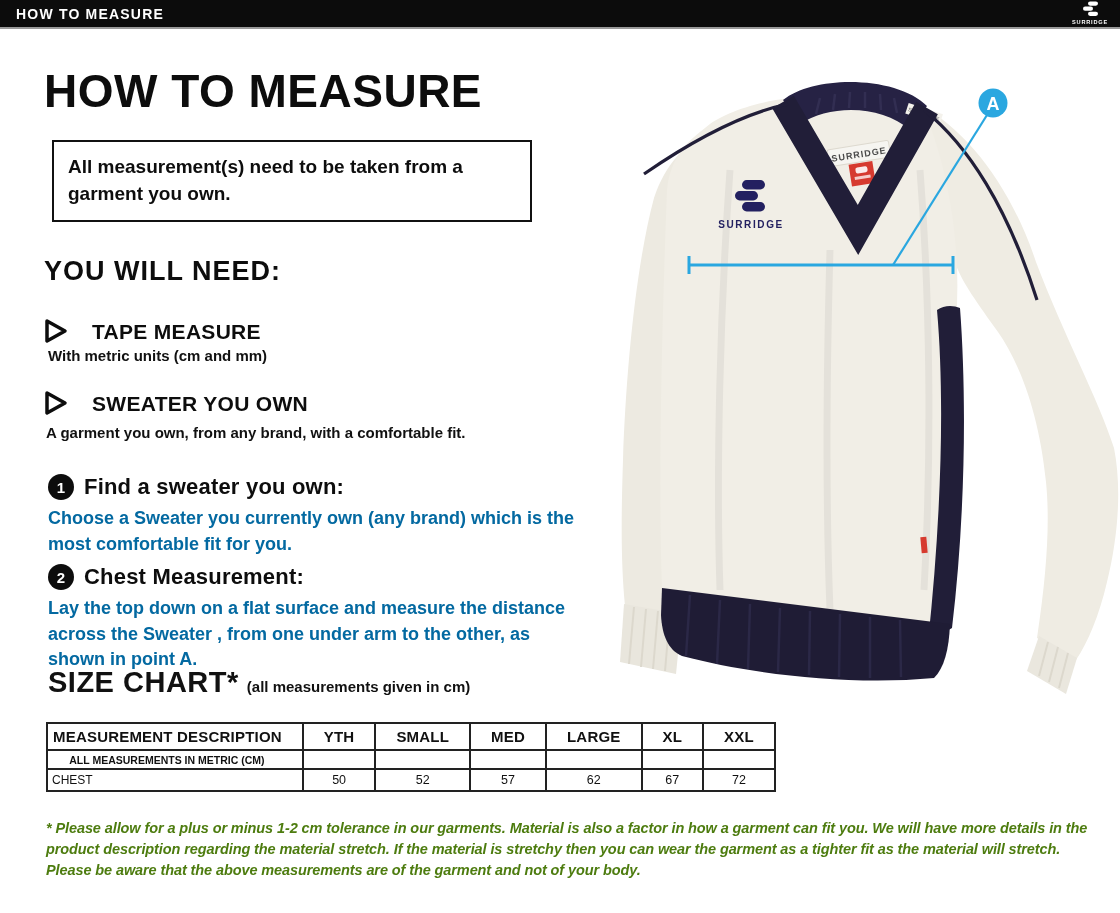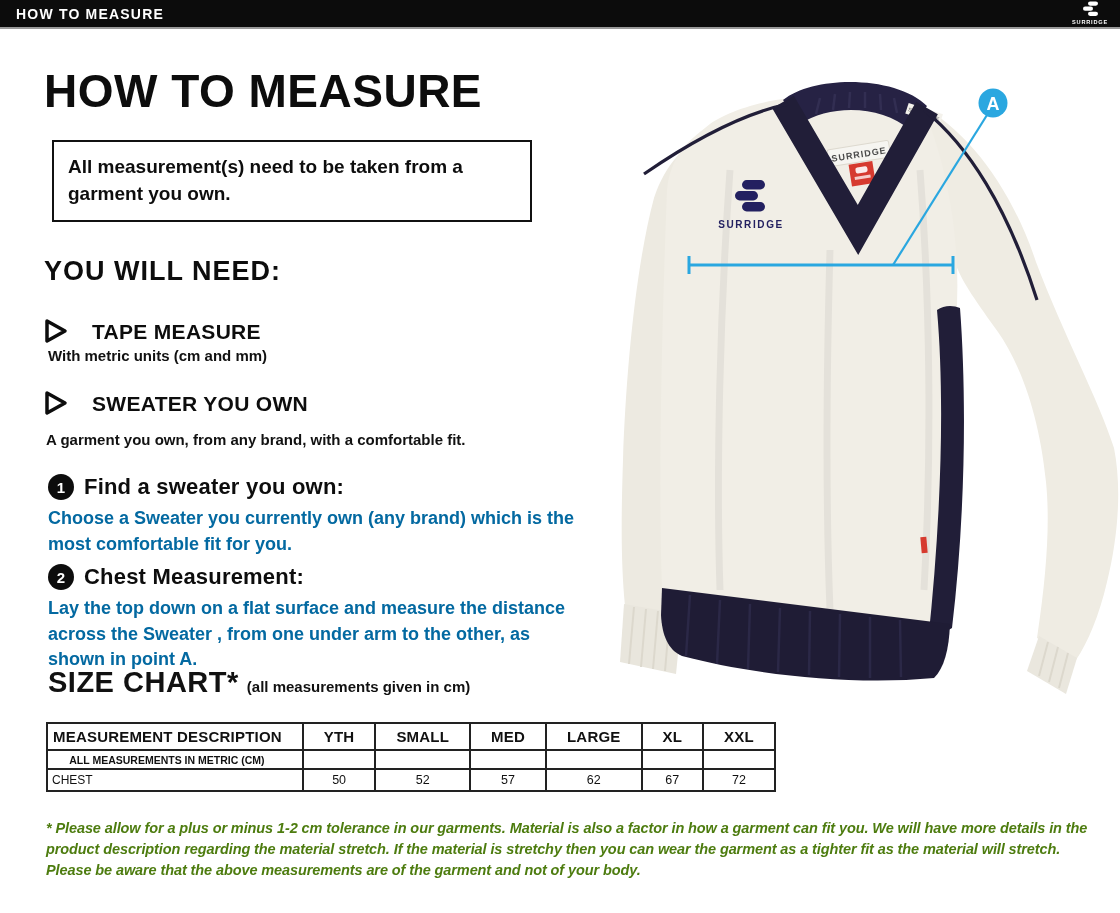--- a/index.html
+++ b/index.html
@@ -118,21 +118,21 @@
 
 <div class="abs" style="left:44px;top:390px;">
   <div class="need-item-row">
     <span class="tri-icon">
       <svg width="24" height="26" viewBox="0 0 24 26">
           <polygon points="3,3 21,13 3,23" fill="#fff" stroke="#0d0d0d" stroke-width="3.5" stroke-linejoin="round"></polygon>
         </svg>
     </span>
     <span class="need-title">SWEATER YOU OWN</span>
   </div>
-  <div class="need-desc" style="margin:15px 0 0 2px;">A garment you own, from any brand, with a comfortable fit.</div>
+  <div class="need-desc" style="margin:8px 0 0 2px;">A garment you own, from any brand, with a comfortable fit.</div>
 </div>
 
 <div class="abs" style="left:48px;top:474px;">
   <div class="step-row">
     <span class="step-circle">1</span>
     <span class="step-title">Find a sweater you own:</span>
   </div>
   <div class="step-desc" style="margin-top:6px;">Choose a Sweater you currently own (any brand) which is the most comfortable fit for you.</div>
 </div>
 

